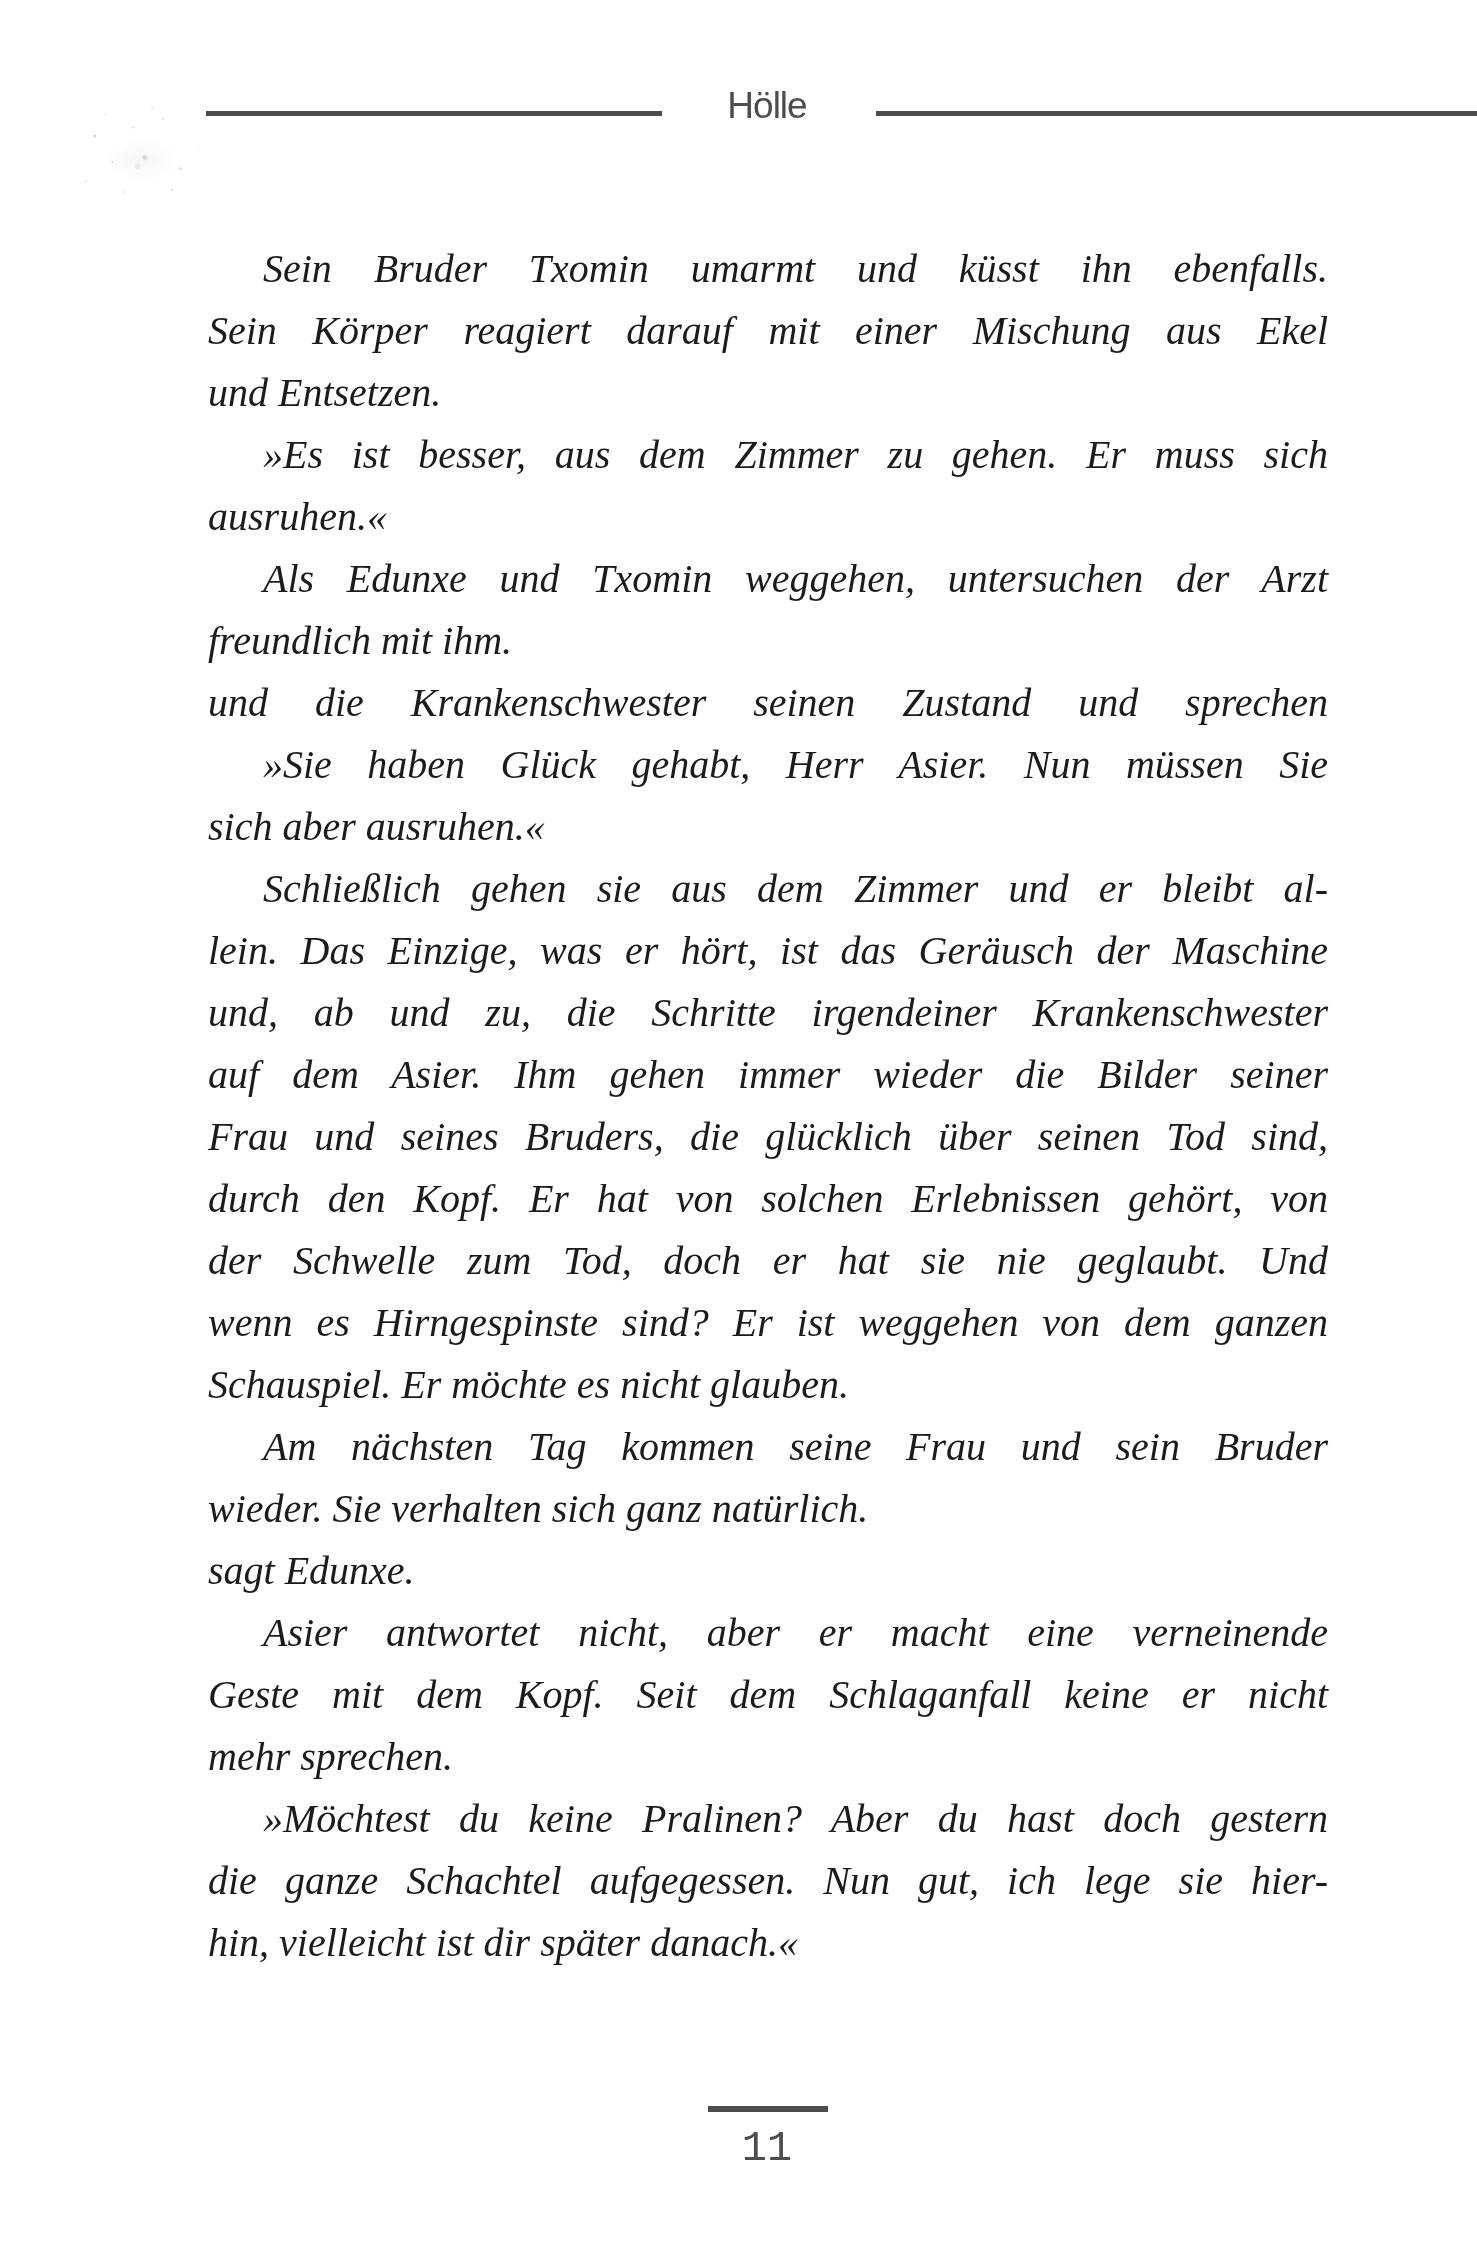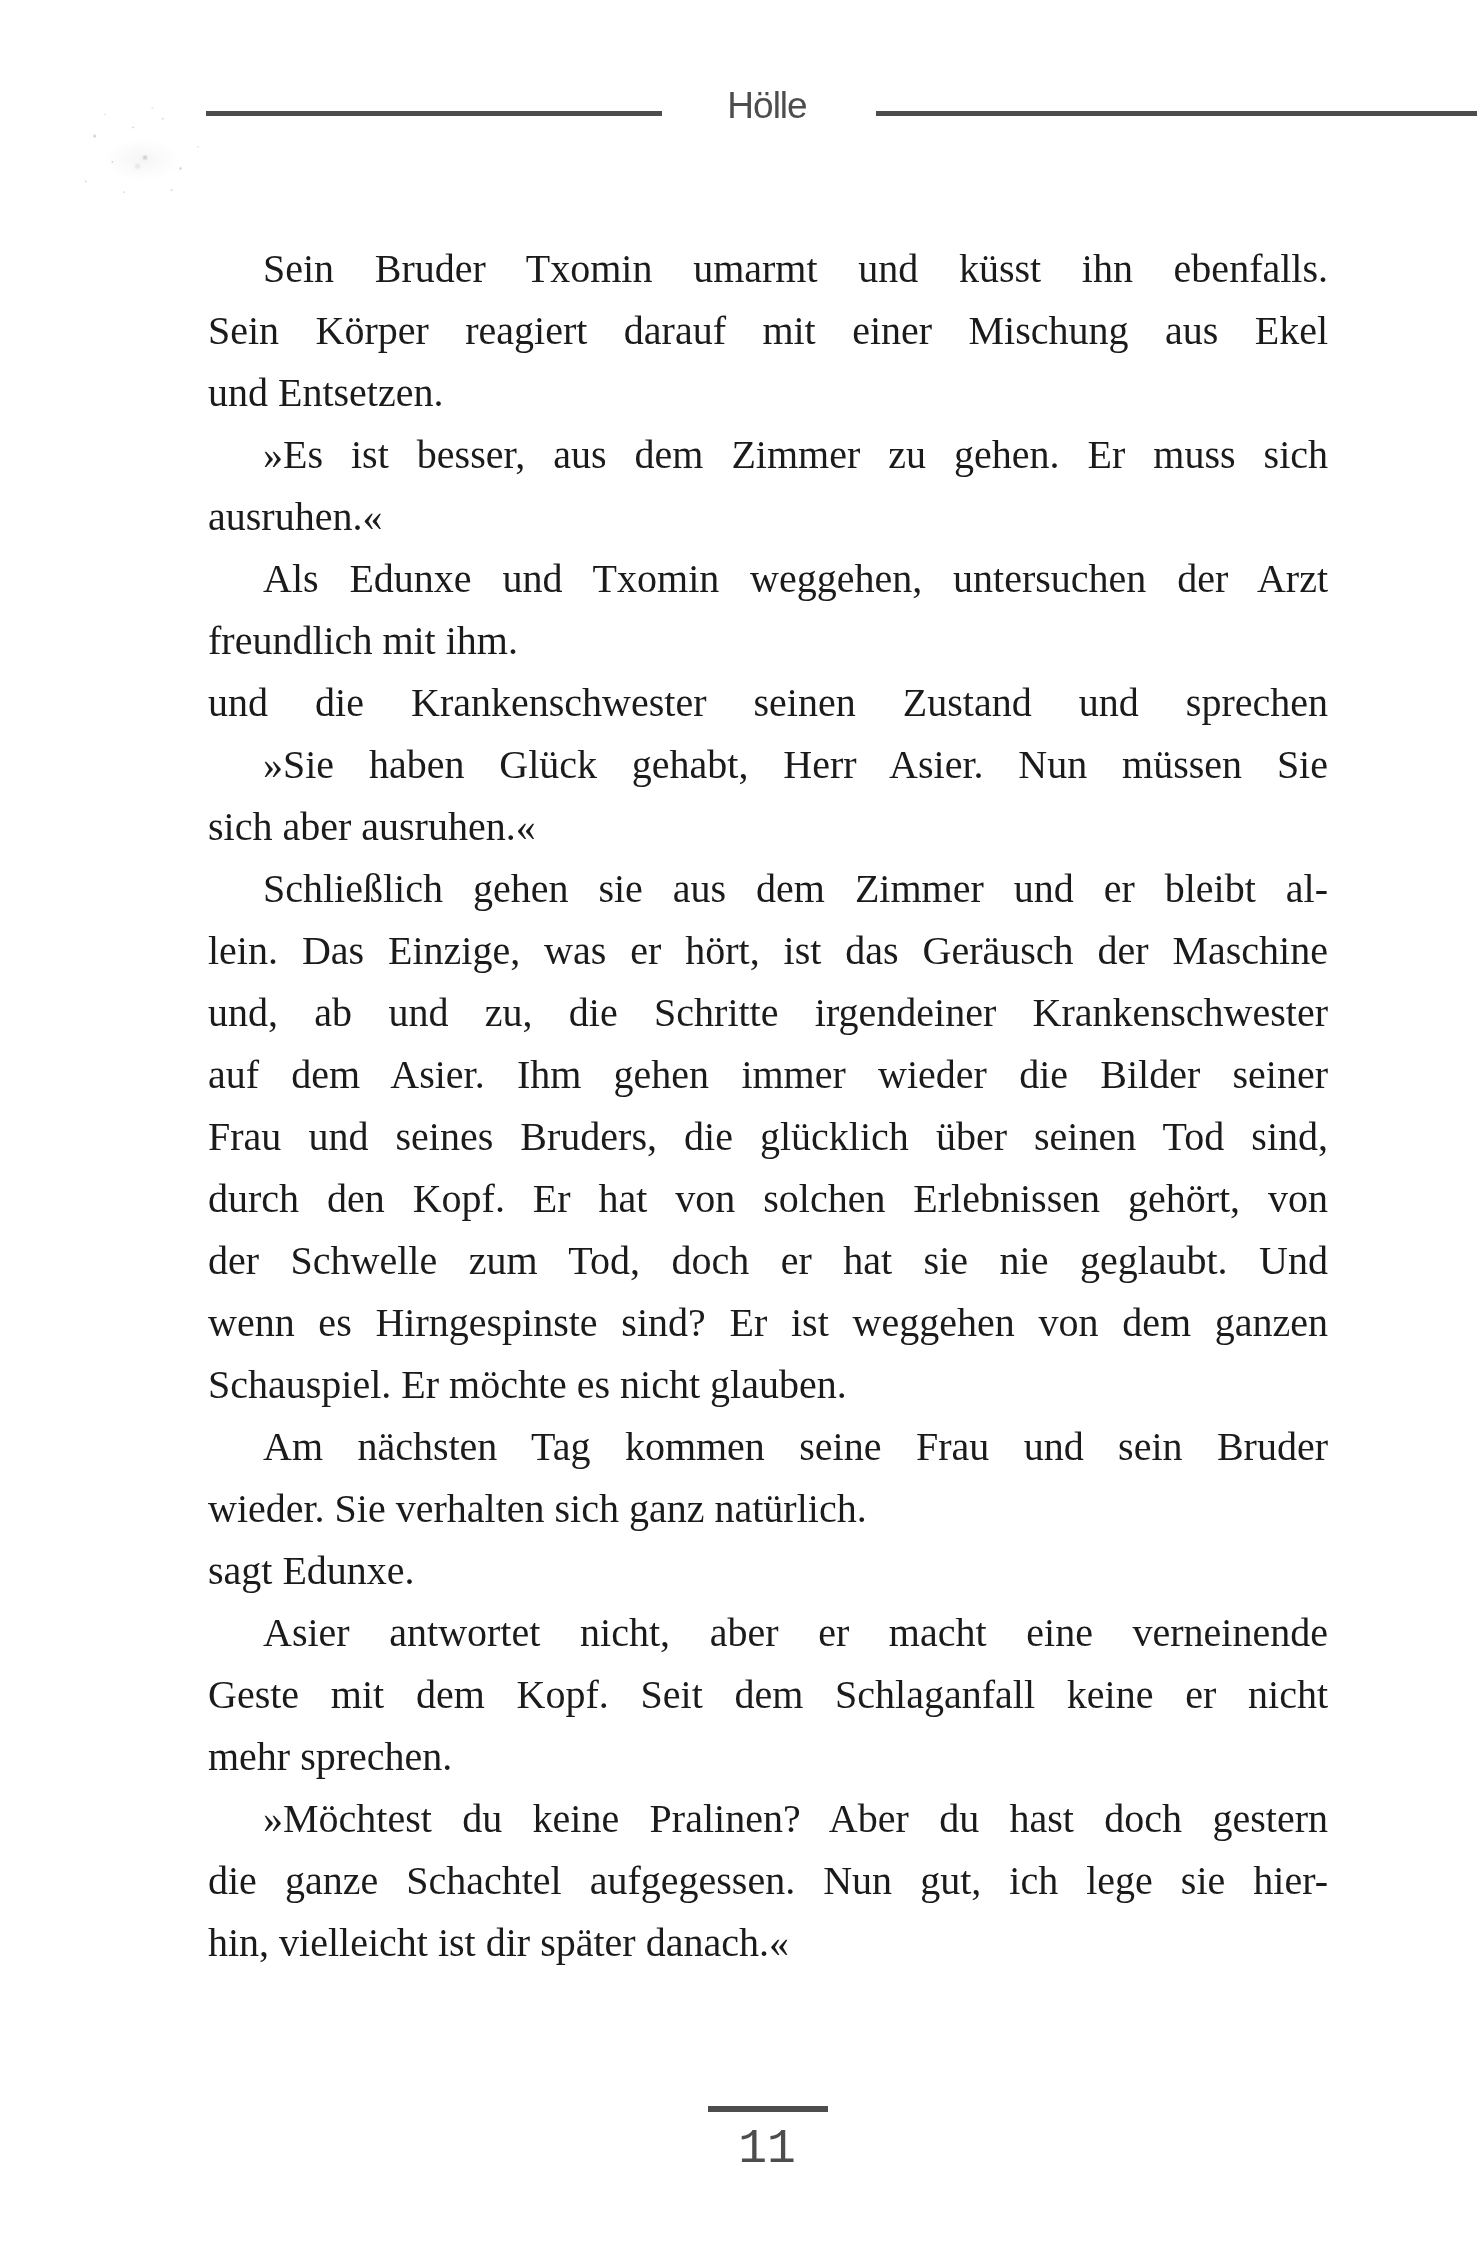--- a/index.html
+++ b/index.html
@@ -59,34 +59,35 @@
   .body-text{
     position:absolute;left:208px;top:238px;width:1120px;
     color:var(--text-color);
     font-size:40px;line-height:62px;
   }
   .line{
     text-align:justify;
     text-align-last:justify;
     white-space:normal;
     height:62px;
+    font-style:italic;
   }
   .line.indent{padding-left:55px;}
   .line.end{text-align-last:left;}
 
   
   .footer-rule{
     position:absolute;left:708px;top:2106px;width:120px;height:6px;
     background:var(--muted-color);
   }
   .page-number{
     position:absolute;top:2128px;left:667px;width:200px;
     text-align:center;
     font-family:"Liberation Mono", monospace;
-    font-size:48px;line-height:42px;
+    font-size:42px;line-height:42px;
     color:var(--muted-color);
   }
 </style>
 </head>
 <body>
 
 <div class="page">
 
   <div class="header-rule left"></div>
   <div class="running-header">Hölle</div>

